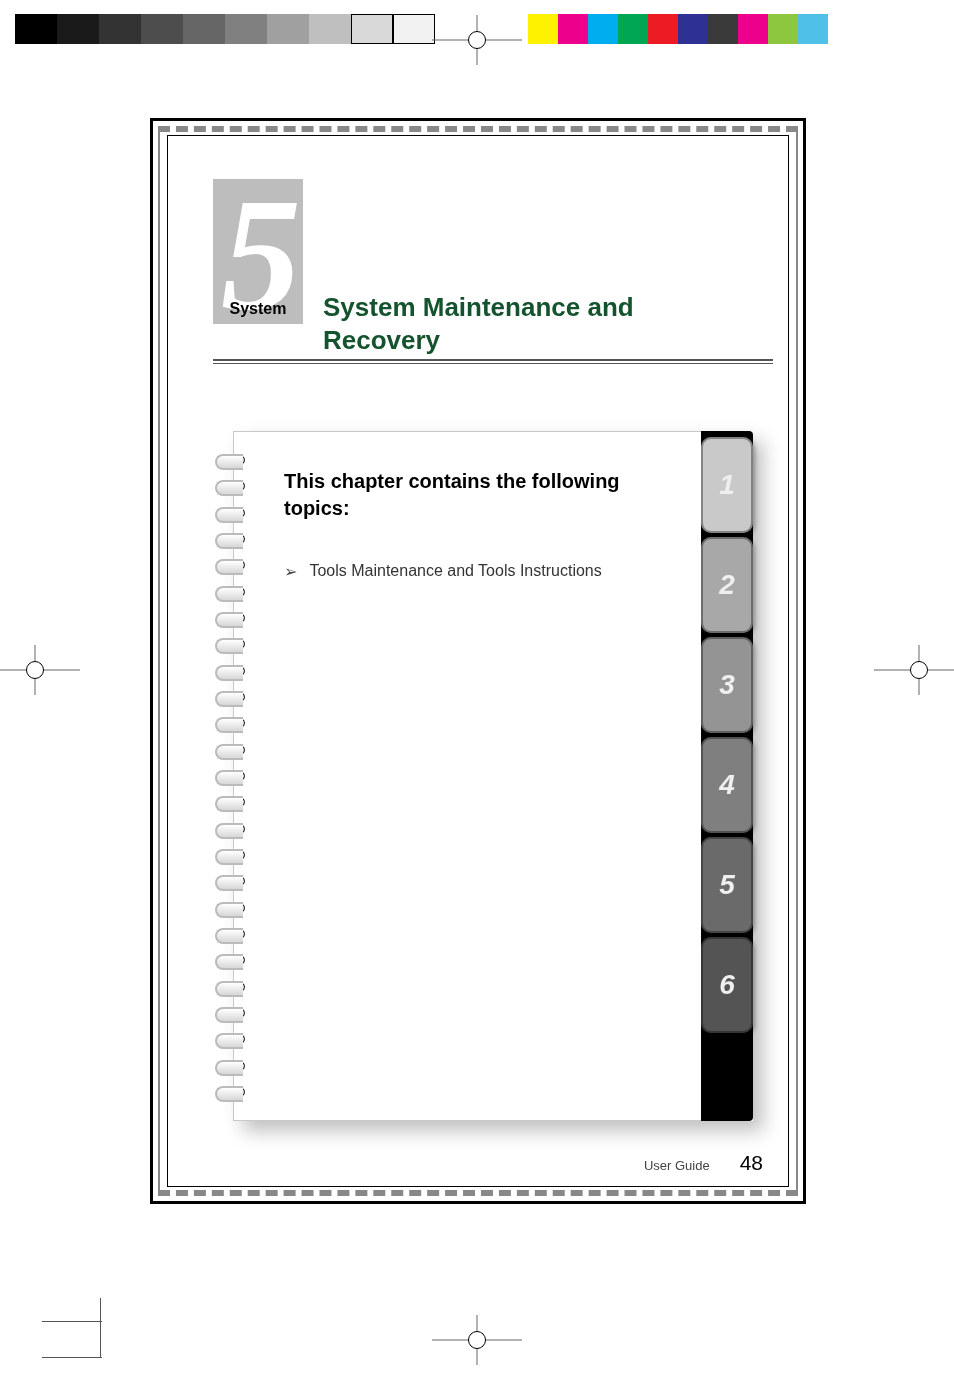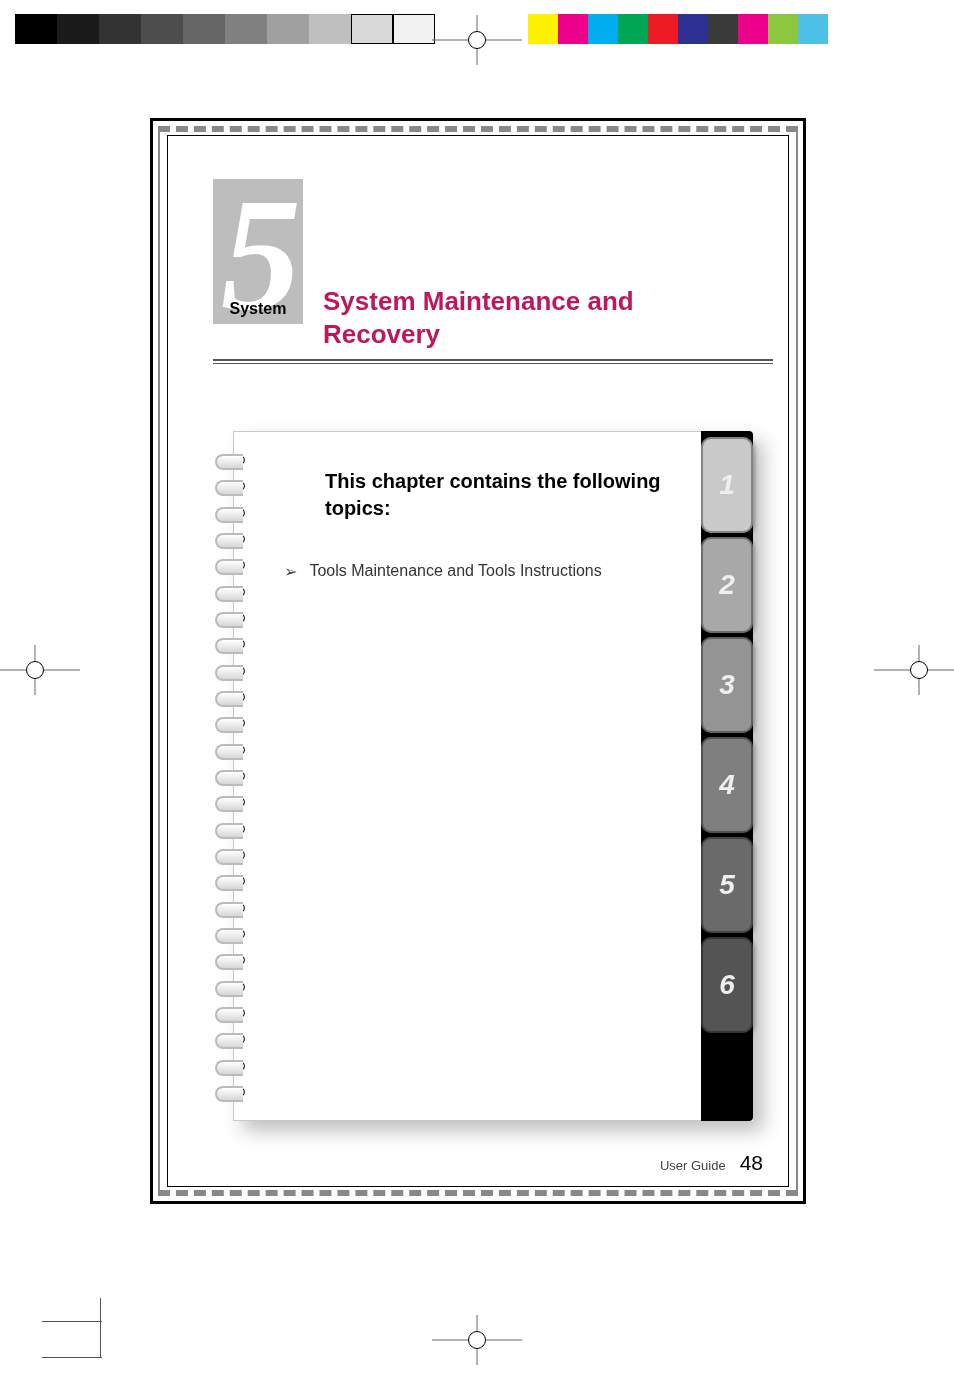--- a/index.html
+++ b/index.html
@@ -88,23 +88,23 @@
   }
   .chapter-label {
     position: absolute;
     bottom: 6px; left: 0; right: 0;
     text-align: center;
     font: 700 16px Arial;
     color: #000;
   }
   .chapter-title {
     position: absolute;
-    left: 170px; top: 164px;
+    left: 170px; top: 170px;
     font: 700 26px/1.25 Arial;
-    color: #be185d;
+    color: #14532d;
     width: 420px;
   }
   .double-rule {
     position: absolute;
     left: 60px; right: 30px; top: 238px;
     border-top: 2px solid #555;
     border-bottom: 1px solid #555;
     height: 5px;
   }
 
@@ -137,21 +137,20 @@
     border-radius: 10px;
     display: flex; align-items: center; justify-content: center;
     font: italic 700 28px Arial;
     color: #efefef;
     box-shadow: inset 0 0 0 2px rgba(0,0,0,.35), 2px 2px 4px rgba(0,0,0,.3);
   }
   .nb-intro {
     font: 700 20px/1.35 Arial;
     color: #000;
     margin-bottom: 40px;
-    margin-left: 41px;
   }
   .nb-topic-row {
     display: flex; align-items: flex-start;
     font: 400 16px Arial; color: #333;
   }
   .nb-topic-row .chev { margin-right: 12px; color: #444; }
 
   
   .spiral {
     position: absolute;
@@ -174,21 +173,21 @@
     border-right: none;
     border-radius: 10px 0 0 10px;
     background: linear-gradient(#fff,#d7d7d7);
   }
 
   
   .pg-footer {
     position: absolute;
     right: 40px; bottom: 26px;
     font: 400 13px Arial; color: #444;
-    display: flex; align-items: baseline; gap: 14px;
+    display: flex; align-items: baseline; gap: 30px;
   }
   .pg-footer .num { font: 400 21px Arial; color: #000; }
 
   
   .crop-bl {
     position: absolute;
     left: 42px; bottom: 16px; width: 60px; height: 60px;
   }
   .crop-bl .h { position: absolute; bottom: 0; left: 0; width: 60px; height: 1px; background: #555; }
   .crop-bl .v1 { position: absolute; bottom: 0; left: 58px; width: 1px; height: 60px; background: #555; }

